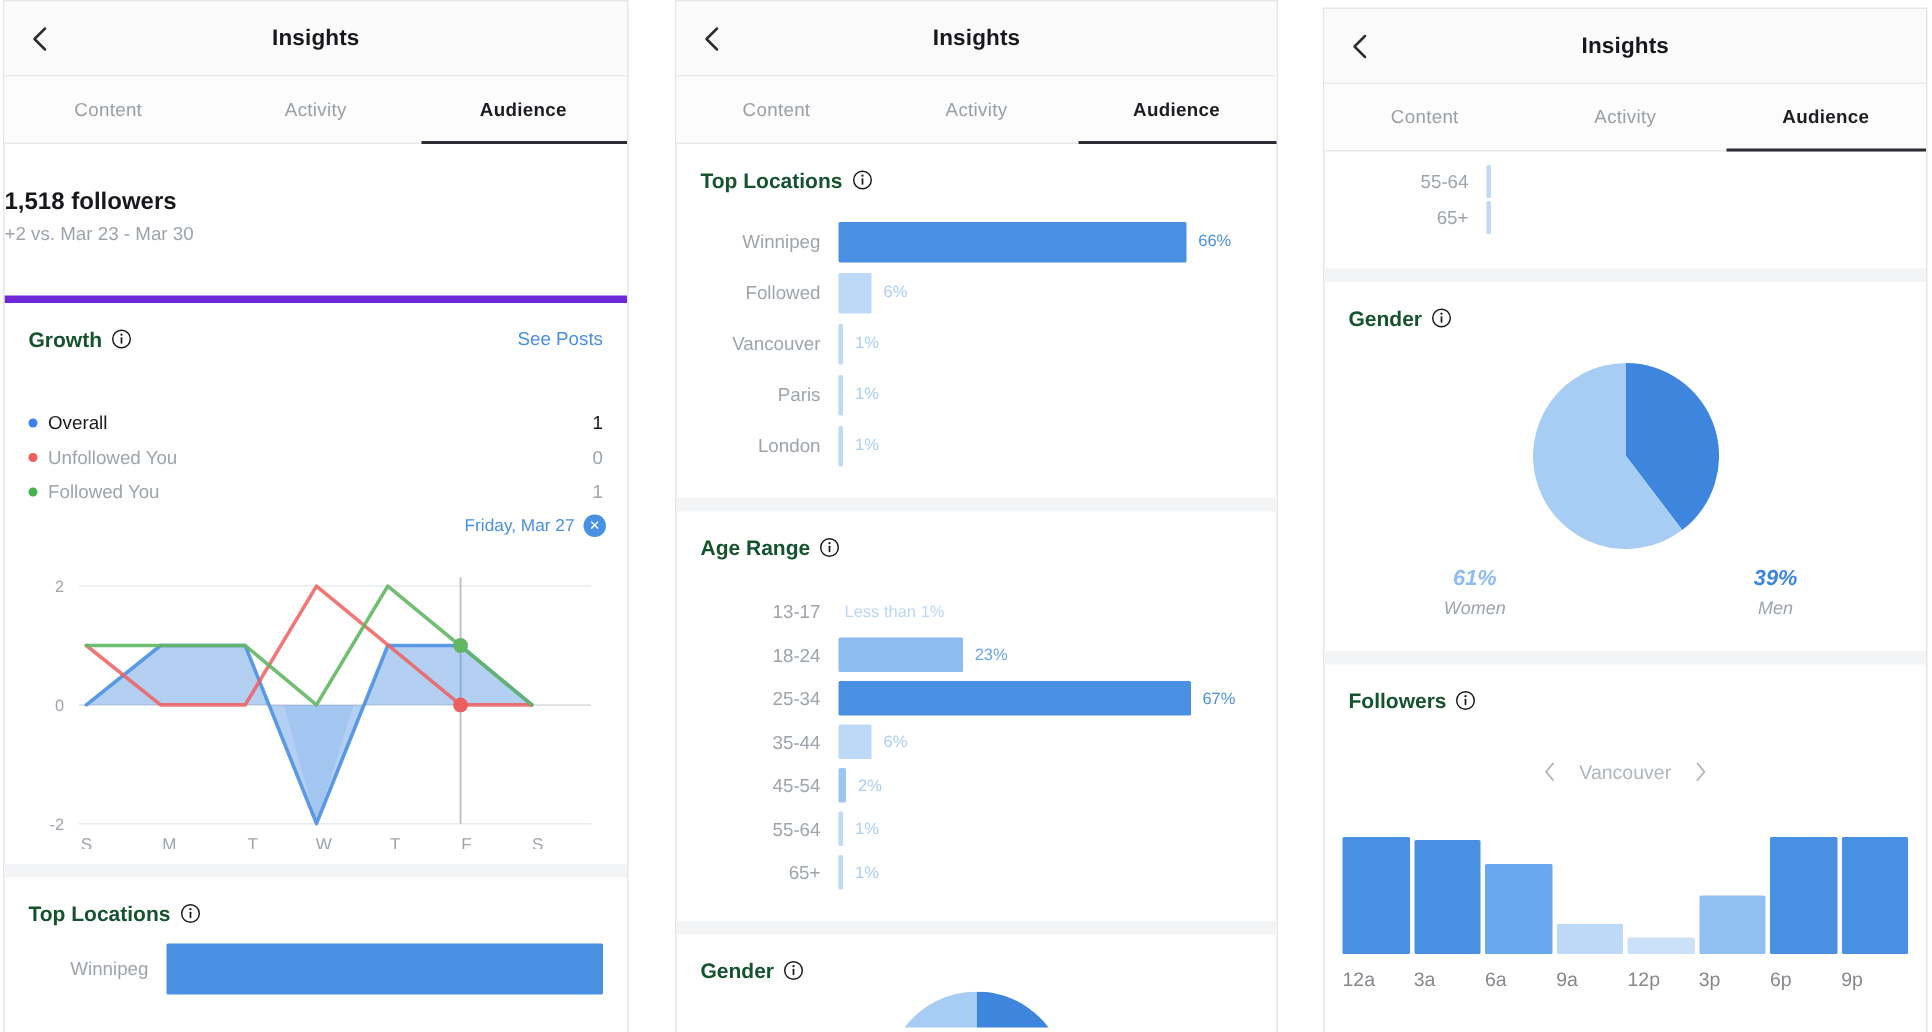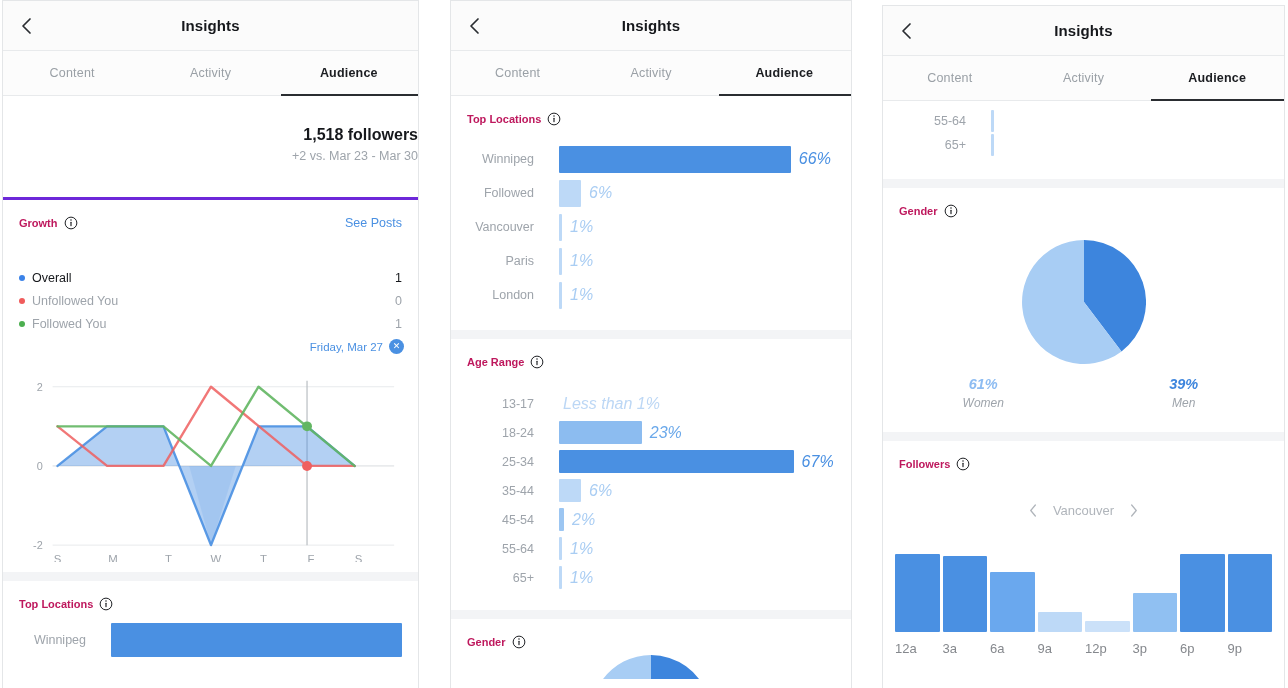--- a/index.html
+++ b/index.html
@@ -47,27 +47,27 @@
     position: absolute; bottom: -1px; height: 2px; background: #2a2d31;
   }
 
   
   .section { border-bottom: 9px solid #f3f4f6; padding: 0; }
   .section-last { border-bottom: none; }
   .sec-head {
     display: flex; align-items: center; gap: 6px;
     padding: 16px 16px 6px 16px;
   }
-  .sec-title { font-size: 11px; font-weight: bold; color: #be185d; }
+  .sec-title { font-size: 14px; font-weight: bold; color: #14532d; }
   .sec-right { margin-left: auto; font-size: 12.5px; color: #4a90e2; }
   .info-icon { width: 14px; height: 14px; display: block; }
   .info-icon svg { display: block; }
 
   
-  .followers-block { padding: 30px 0 34px 0; text-align: right; border-bottom: 3px solid #6d28d9; }
+  .followers-block { padding: 30px 0 34px 0; text-align: left; border-bottom: 5px solid #6d28d9; }
   .followers-count { font-size: 16px; font-weight: bold; color: #16181c; }
   .followers-sub { font-size: 12.5px; color: #9ea4ab; margin-top: 5px; }
 
   
   .legend { padding: 2px 16px 0 16px; margin-top: 28px; }
   .legend-row { display: flex; align-items: center; height: 23px; font-size: 12.5px; }
   .legend-dot { width: 6px; height: 6px; border-radius: 50%; margin-right: 7px; flex: none; }
   .legend-label { color: #16181c; }
   .legend-label.dim { color: #9ea4ab; }
   .legend-val { margin-left: auto; color: #16181c; font-size: 12.5px; }
@@ -83,26 +83,26 @@
   }
 
   
   .linechart-wrap { padding: 0 10px 10px 10px; }
   .linechart { display: block; }
 
   
   .bars { padding: 10px 16px 18px 16px; }
   .bar-row { display: flex; align-items: center; height: 34px; }
   .bar-label {
-    width: 92px; text-align: right; padding-right: 25px;
+    width: 92px; text-align: right; padding-right: 12px;
     font-size: 12.5px; color: #9ea4ab; flex: none; white-space: nowrap;
   }
   .bar-track { flex: 1; display: flex; align-items: center; position: relative; height: 100%; }
   .bar-fill { height: 27px; min-width: 3px; border-radius: 1px; }
-  .bar-pct { font-size: 16px; padding-left: 8px; white-space: nowrap; font-style: italic; }
+  .bar-pct { font-size: 11px; padding-left: 8px; white-space: nowrap; }
 
   
   .pie-wrap { display: flex; justify-content: center; padding: 16px 0 6px 0; }
   .gender-legend { display: flex; padding: 6px 0 22px 0; }
   .gender-col { flex: 1; text-align: center; font-style: italic; }
   .gender-pct { font-size: 14.5px; font-weight: bold; }
   .gender-name { font-size: 12px; color: #9ea4ab; margin-top: 4px; }
 
   
   .daynav { display: flex; align-items: center; justify-content: center; gap: 14px; padding: 26px 0 6px 0; }

